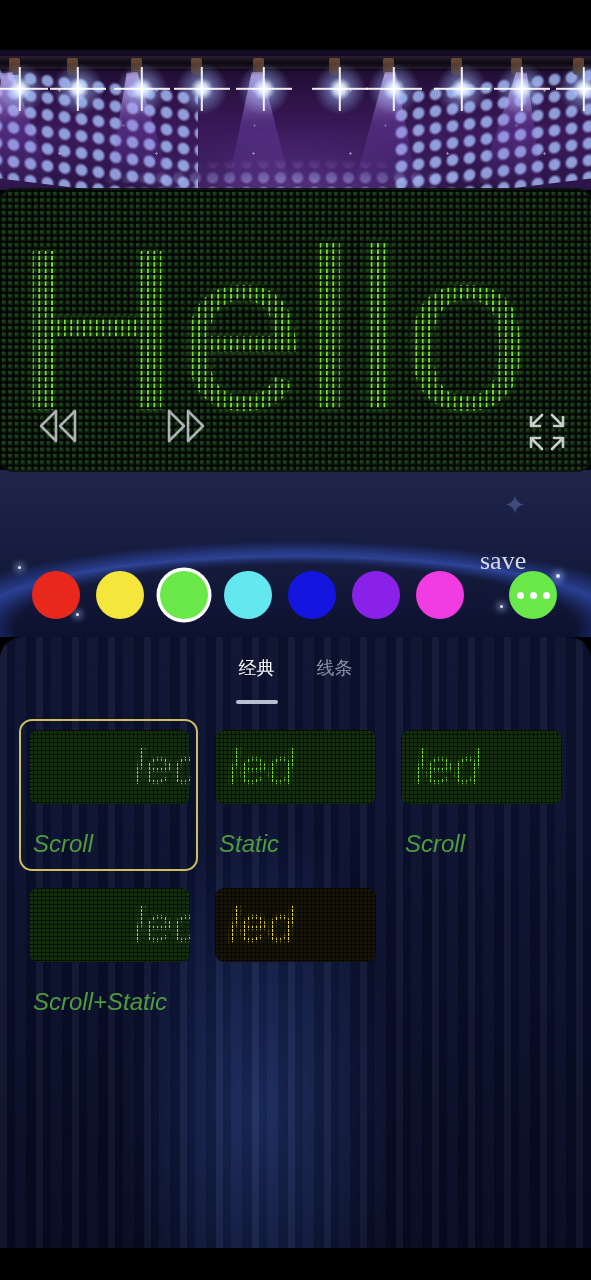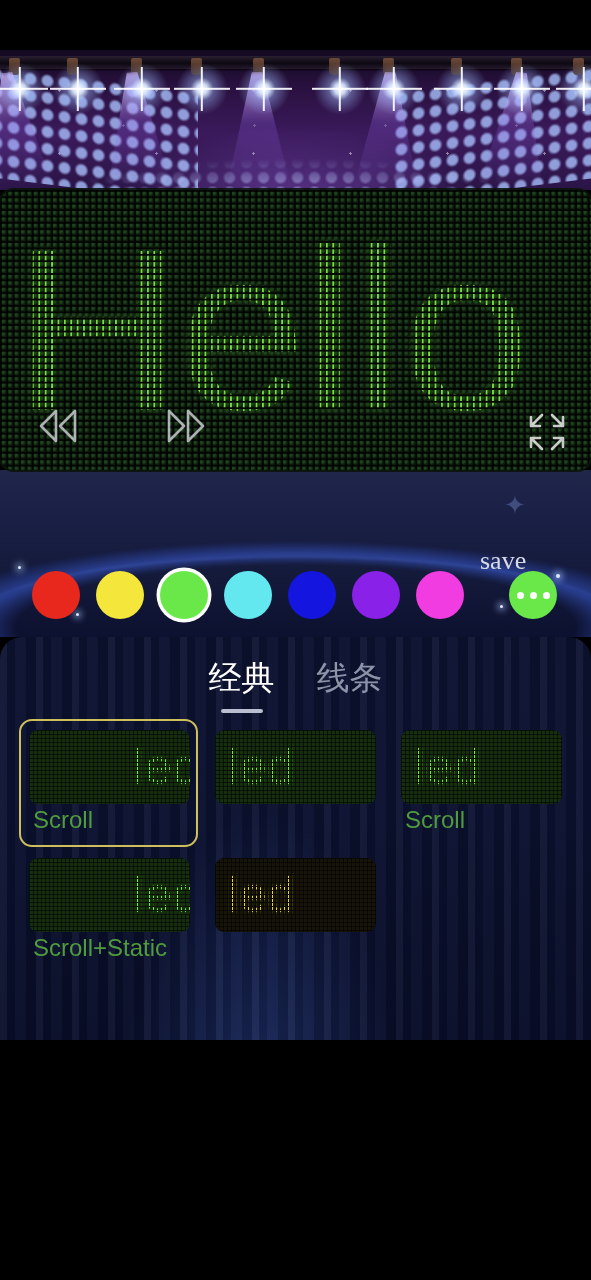--- a/index.html
+++ b/index.html
@@ -1,21 +1,21 @@
 <!DOCTYPE html>
 <html><head>
 <meta charset="utf-8">
 <style>
   * { margin:0; padding:0; box-sizing:border-box; }
   html,body{
     width:591px; height:1280px; overflow:hidden;
     background:#000;
     font-family:"Liberation Sans", sans-serif;
   }
-  #app{ position:relative; width:591px; height:1040px; overflow:hidden; background:#000; }
+  #app{ position:relative; width:591px; height:1248px; overflow:hidden; background:#000; }
 
   
   .statusbar{ position:absolute; left:0; top:0; width:591px; height:50px; background:#000; z-index:40; }
 
   
   .banner{ position:absolute; left:0; top:50px; width:591px; height:140px; overflow:hidden;
     background:
       radial-gradient(ellipse 260px 130px at 50% 120%, rgba(150,90,220,.55), rgba(60,20,90,0) 70%),
       linear-gradient(180deg,#140a22 0%, #2a1141 28%, #3b1a5c 60%, #2a1446 100%);
   }
@@ -117,27 +117,27 @@
 
   
   .bottom{ position:absolute; left:0; top:637px; width:591px; height:643px;
     border-radius:22px 22px 0 0; overflow:hidden;
     background:
       repeating-linear-gradient(90deg, rgba(255,255,255,.045) 0 7px, rgba(0,0,0,.10) 7px 15px, rgba(255,255,255,.02) 15px 26px, rgba(0,0,0,.13) 26px 36px),
       radial-gradient(ellipse 190px 420px at 44% 74%, rgba(60,95,190,.38), transparent 72%),
       linear-gradient(180deg,#0c1230 0%, #0b1130 28%, #080d27 70%, #060a20 100%);
   }
   .tabs{ position:absolute; left:0; top:19px; width:591px; display:flex; justify-content:center; gap:42px; }
-  .tab{ font-size:33px; color:#8d93a8; cursor:pointer; position:relative; padding-bottom:12px; }
+  .tab{ font-size:18px; color:#8d93a8; cursor:pointer; position:relative; padding-bottom:24px; }
   .tab.active{ color:#ffffff; }
   .tab.active::after{ content:""; position:absolute; left:50%; bottom:0; transform:translateX(-50%);
     width:42px; height:4px; border-radius:2px; background:#b9bfd0; }
 
   .grid{ position:absolute; left:19px; top:82px; width:553px;
-    display:flex; flex-wrap:wrap; gap:0 7px; }
+    display:flex; flex-wrap:wrap; gap:6px 7px;font-style:italic; }
   .cell{ width:179px; padding:9px 8px 10px; border-radius:13px; border:2px solid transparent; cursor:pointer; }
   .cell.sel{ border-color:#cdbf5c; }
   .prev{ width:161px; height:74px; border-radius:9px; overflow:hidden; position:relative;
     background-color:#16300f;
     background-image:
       linear-gradient(to right, rgba(0,0,0,.62) 1px, transparent 1px),
       linear-gradient(to bottom, rgba(0,0,0,.62) 1px, transparent 1px);
     background-size:4px 4px, 4px 4px; }
   .prev.dark{ background-color:#171509; }
   .prev span{ position:absolute; top:50%; transform:translateY(-50%);
@@ -147,21 +147,21 @@
       linear-gradient(to right, #000 1px, transparent 1px),
       linear-gradient(to bottom, #000 1px, transparent 1px);
     -webkit-mask-size:4px 4px,4px 4px; -webkit-mask-composite:source-out;
             mask-image:
       linear-gradient(to right, #000 1px, transparent 1px),
       linear-gradient(to bottom, #000 1px, transparent 1px);
             mask-size:4px 4px,4px 4px; mask-composite:subtract; }
   .prev span.left{ left:13px; }
   .prev span.right{ right:-10px; }
   .prev span.amber{ color:#e8d53c; text-shadow:0 0 5px rgba(232,213,60,.55); }
-  .cell-label{ margin-top:1px; font-size:24px; color:#4f9b3e; line-height:1.25; text-align:left; padding-left:4px; }
+  .cell-label{ margin-top:25px; font-size:24px; color:#4f9b3e; line-height:1.25; text-align:left; padding-left:4px; }
 </style>
 </head>
 <body>
 
 <div id="app">
 
   <div class="statusbar"></div>
 
   <div class="banner">
     <div class="stars"></div>
@@ -262,20 +262,21 @@
         <div class="cell sel">
           <div class="prev">
             <span class="right">led</span>
           </div>
           <div class="cell-label">Scroll</div>
         </div>
         <div class="cell">
           <div class="prev">
             <span class="left">led</span>
           </div>
+          <div class="cell-label">Static</div>
         </div>
         <div class="cell">
           <div class="prev">
             <span class="left">led</span>
           </div>
           <div class="cell-label">Scroll</div>
         </div>
         <div class="cell">
           <div class="prev">
             <span class="right">led</span>

